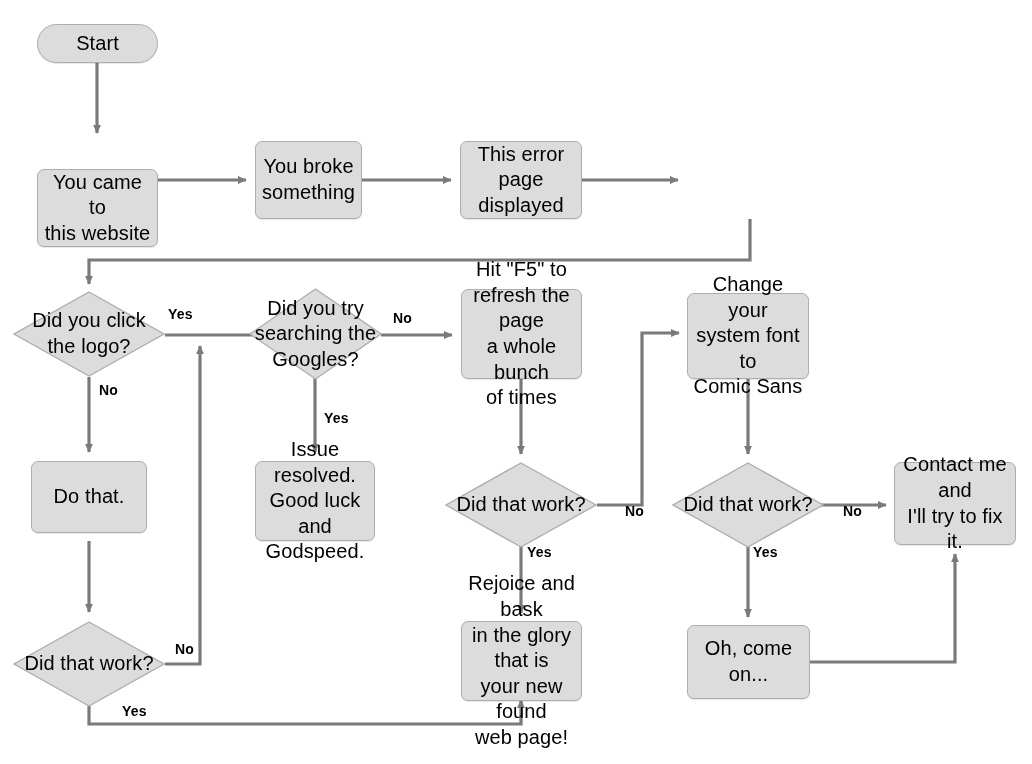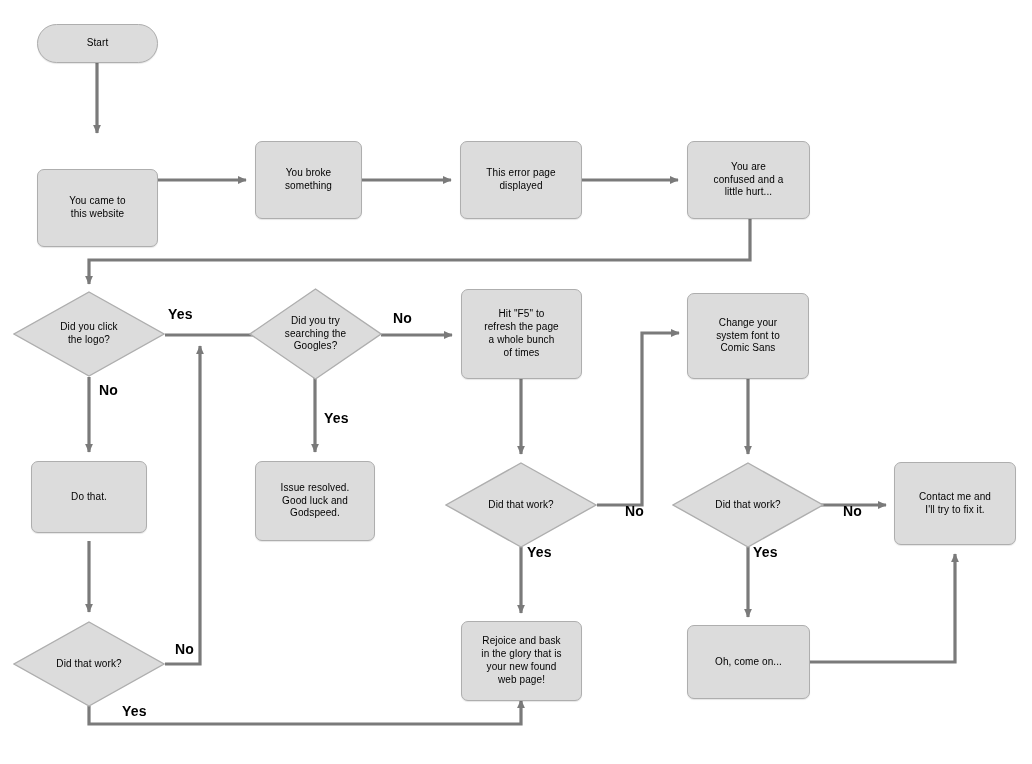--- a/index.html
+++ b/index.html
@@ -27,21 +27,21 @@
     pointer-events: none;
   }
   .node {
     position: absolute;
     box-sizing: border-box;
     display: flex;
     align-items: center;
     justify-content: center;
     text-align: center;
     color: #000000;
-    font-size: 10px;
+    font-size: 20px;
     line-height: 1.28;
     letter-spacing: 0.1px;
   }
   .node .label {
     display: block;
     white-space: pre-line;
     padding: 0 4px;
   }
   .node-box {
     background: #dcdcdc;
@@ -146,25 +146,20 @@
   <div class="node node-box" style="left:460px; top:141px; width:122px; height:78px;">
     <span class="label">This error page
 displayed</span>
   </div>
 
   <div class="node node-box" style="left:255px; top:141px; width:107px; height:78px;">
     <span class="label">You broke
 something</span>
   </div>
 
-  <div class="node node-box" style="left:687px; top:141px; width:123px; height:78px;">
-    <span class="label">You are
-confused and a
-little hurt...</span>
-  </div>
 
   <div class="node node-diamond" style="left:13px; top:291px; width:152px; height:86px;">
     <svg class="diamond-shape" viewBox="0 0 152 86" preserveAspectRatio="none">
       <polygon points="76,1 151,43 76,85 1,43" fill="#dcdcdc" stroke="#aeaeae" stroke-width="1.4"></polygon>
     </svg>
     <span class="label">Did you click
 the logo?</span>
   </div>
 
   <div class="node node-diamond" style="left:249px; top:288px; width:133px; height:92px;">

